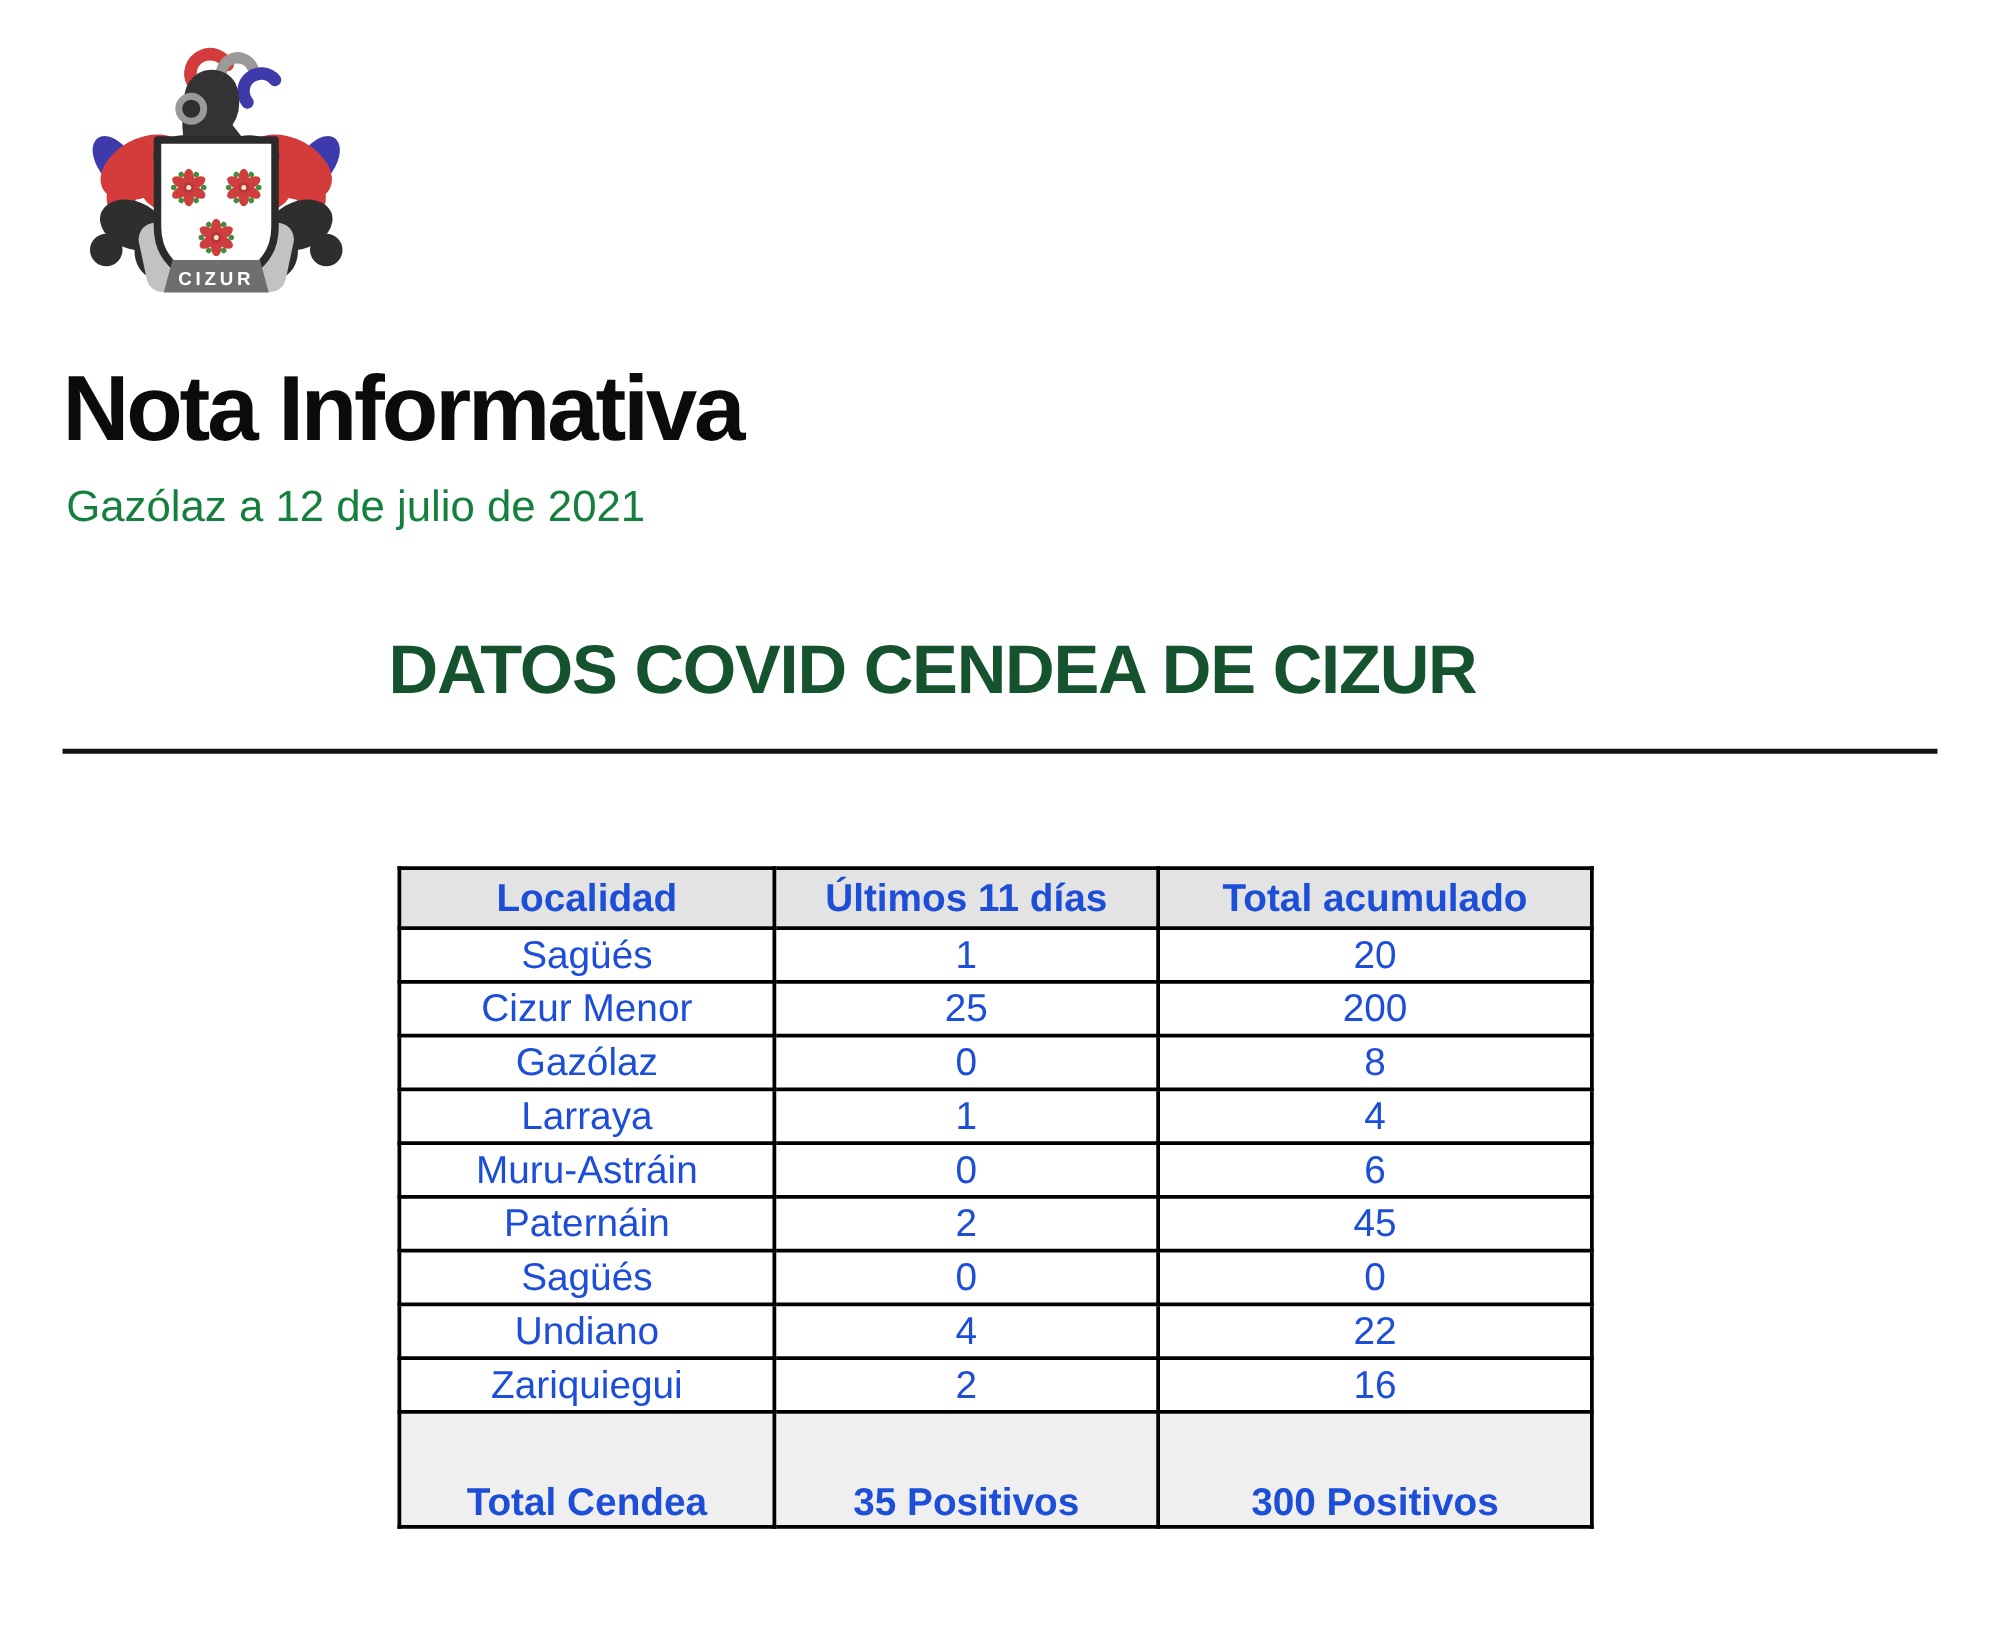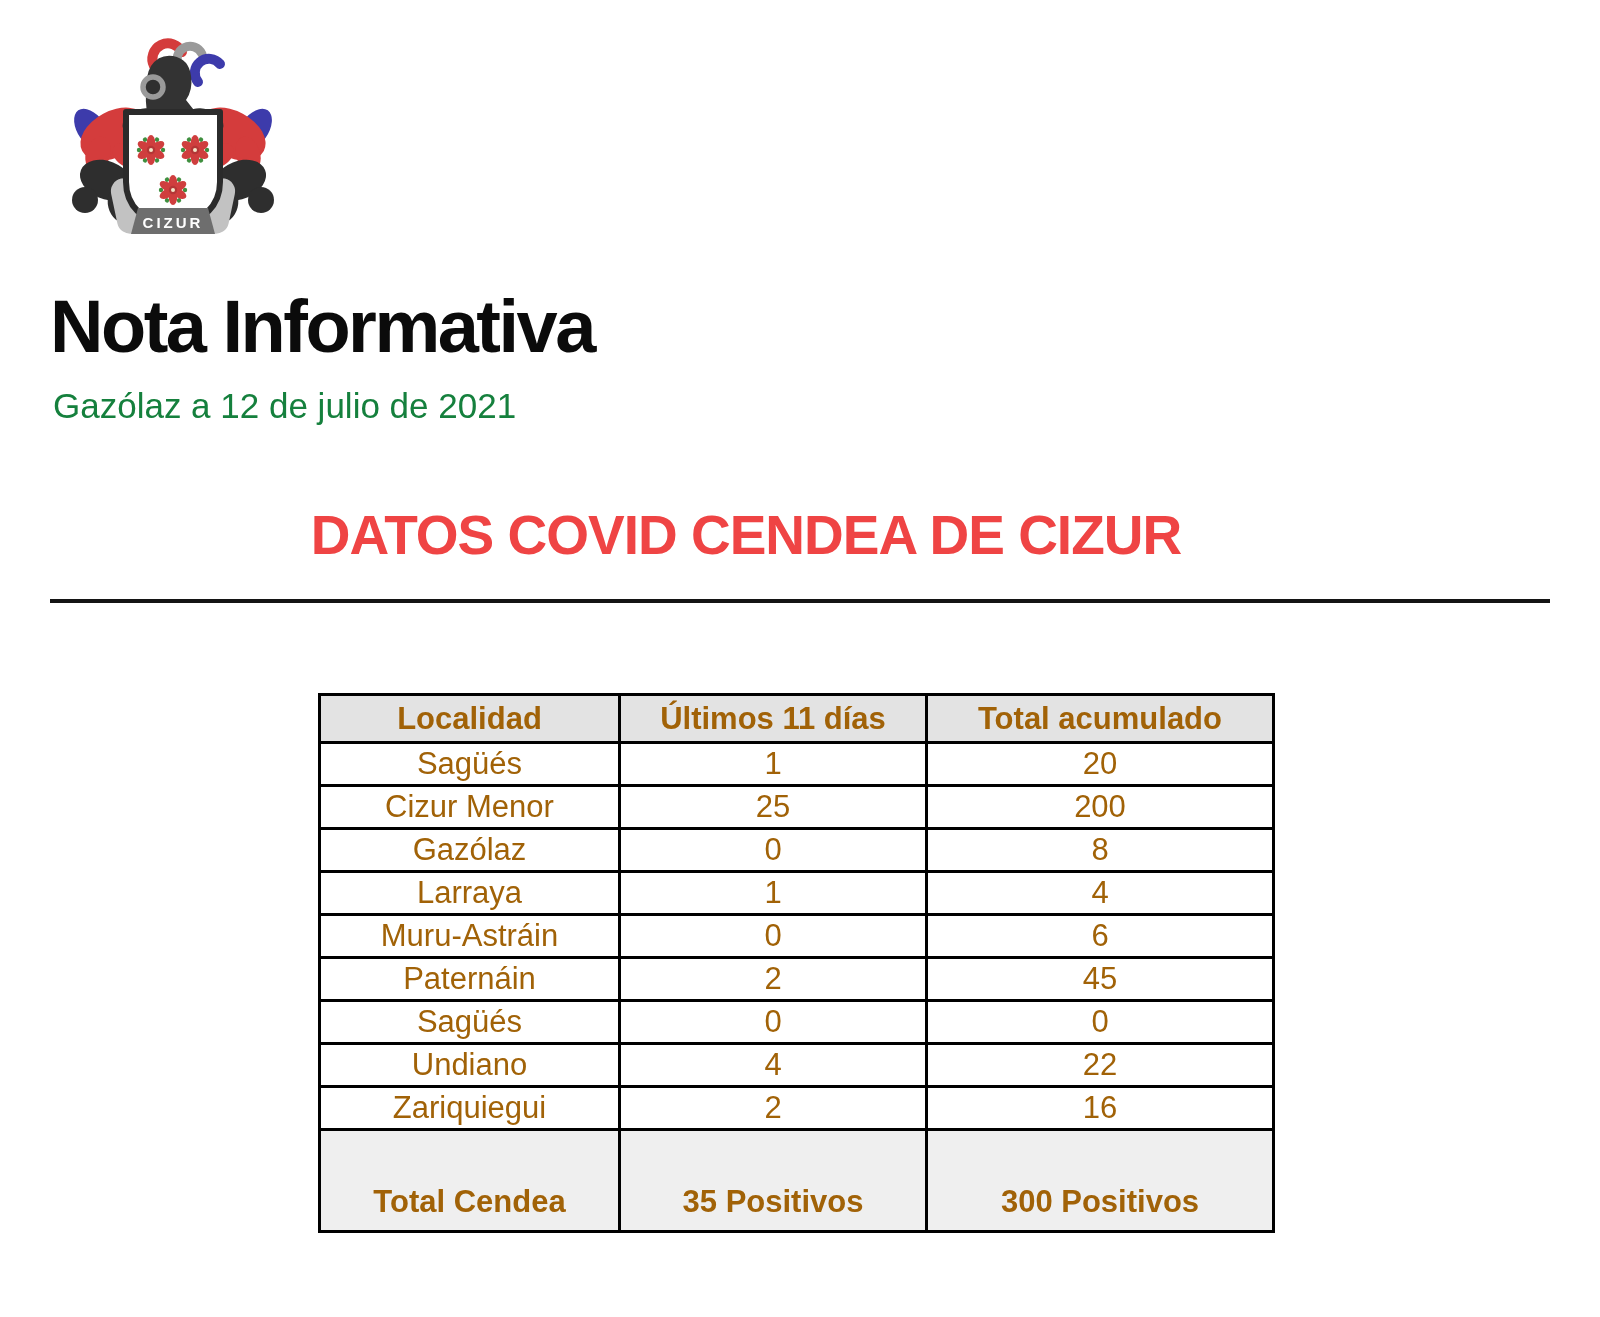--- a/index.html
+++ b/index.html
@@ -21,31 +21,31 @@
   .logo-line2 { font-size: 31px; font-weight: bold; letter-spacing: 0.5px; color: #c64545; line-height: 1.15; margin-top: 3px; }
   .logo-divider { height: 3px; background: #4a4a4a; width: 334px; margin: 7px 0 7px 0; }
   .logo-line3 { font-size: 31px; font-weight: bold; letter-spacing: 0.5px; color: #c64545; line-height: 1.1; }
   .logo-line4 { font-size: 27px; letter-spacing: 0.5px; color: #4a4a4a; line-height: 1.2; margin-top: 4px; }
 
   
   .doc-title { position: absolute; left: 50px; top: 290px; font-size: 74px; font-weight: bold;
                letter-spacing: -2.5px; color: #0b0b0b; line-height: 1; }
   .doc-date  { position: absolute; left: 53px; top: 388px; font-size: 35px; color: #15803d; line-height: 1; }
   .section-heading { position: absolute; left: 0; top: 508px; width: 1492px; text-align: center;
-               font-size: 55px; font-weight: bold; letter-spacing: -1px; color: #ef4444; line-height: 1; }
+               font-size: 55px; font-weight: bold; letter-spacing: -1px; color: #14532d; line-height: 1; }
   .heading-rule { position: absolute; left: 50px; top: 599px; width: 1500px; height: 4px; background: #141414; }
 
   
   table.covid { position: absolute; left: 318px; top: 693px; border-collapse: collapse;
-                table-layout: fixed; color: #a16207; }
+                table-layout: fixed; color: #1d4ed8; }
   table.covid th, table.covid td { border: 3px solid #000; text-align: center; padding: 0; overflow: hidden; }
   table.covid thead th { background: #e3e3e3; height: 45px; font-size: 31px; font-weight: bold; }
   table.covid tbody td { height: 40px; font-size: 31px; font-weight: normal; background: #fff; }
   table.covid tr.total td { background: #efefef; height: 89px; vertical-align: bottom;
-                padding-bottom: 10px; font-size: 31px; font-weight: bold; }
+                font-size: 31px; font-weight: bold; }
   .col-loc   { width: 300px; }
   .col-last  { width: 307px; }
   .col-total { width: 347px; }
 </style>
 </head>
 <body>
 
 <div class="page">
 
   <svg class="crest" viewBox="0 0 222 220" xmlns="http://www.w3.org/2000/svg">

